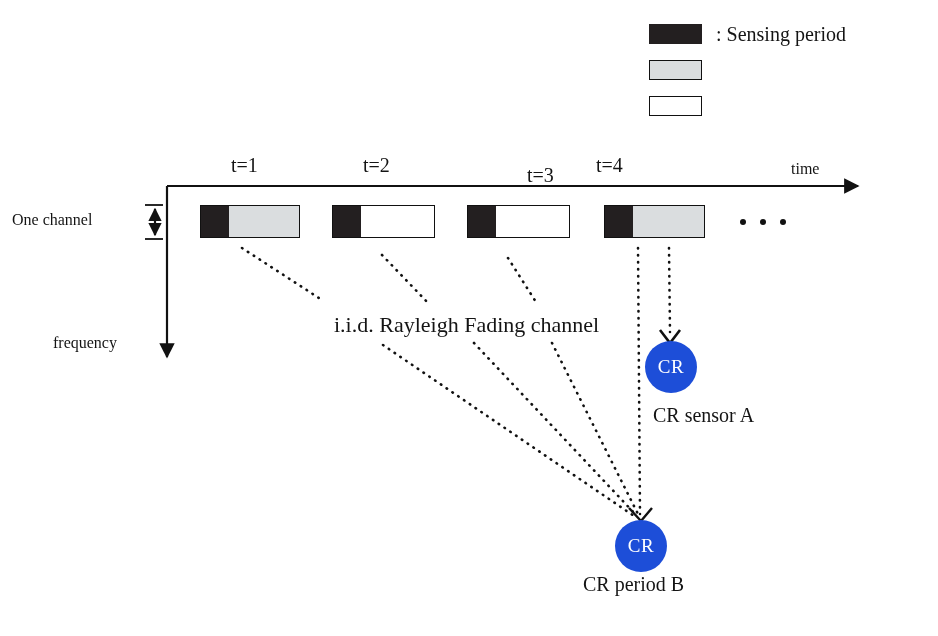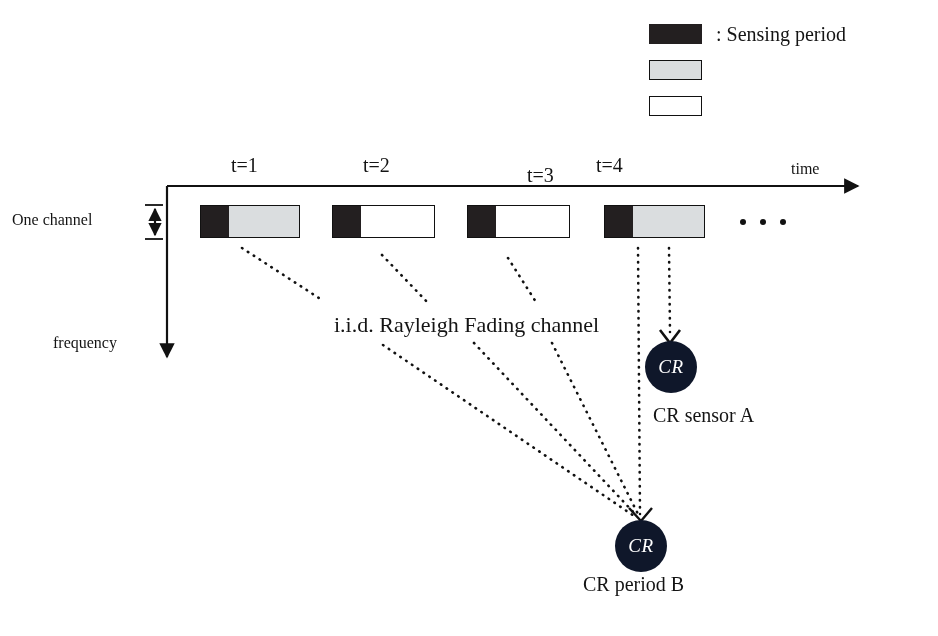--- a/index.html
+++ b/index.html
@@ -84,29 +84,28 @@
     height: 6px;
     border-radius: 50%;
     background: #111111;
   }
   
   .sensor {
     position: absolute;
     width: 52px;
     height: 52px;
     border-radius: 50%;
-    background: #0f172a;
+    background: #1d4ed8;
     color: #ffffff;
     display: flex;
     align-items: center;
     justify-content: center;
     font-size: 19px;
     letter-spacing: .5px;
     font-family: "Liberation Serif", "DejaVu Serif", serif;
-    font-style: italic;
   }
   
   .t-label   { font-size: 20px; }
   .ax-label  { font-size: 16px; }
   .big-label { font-size: 22px; }
   .sensor-cap{ font-size: 20px; text-align: center; }
 </style>
 </head>
 <body>
 

